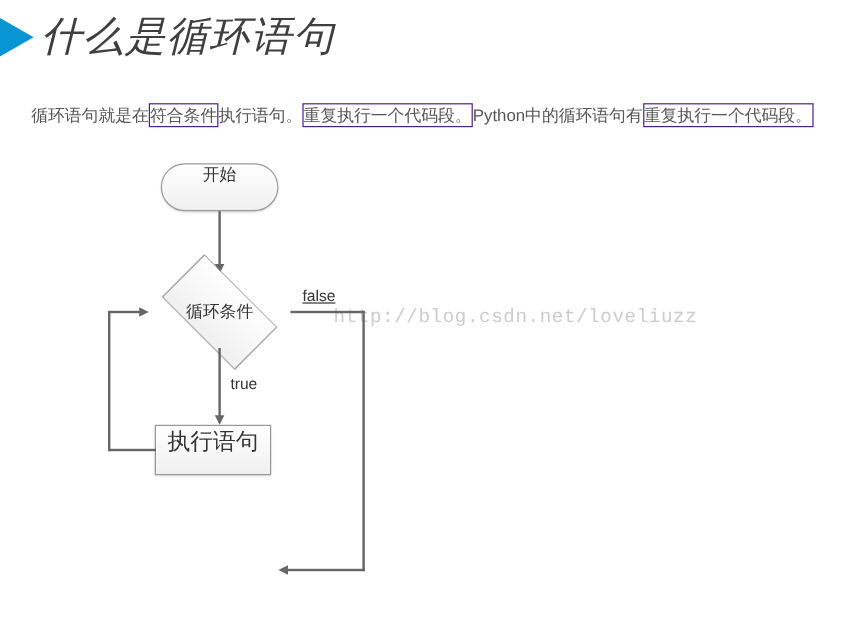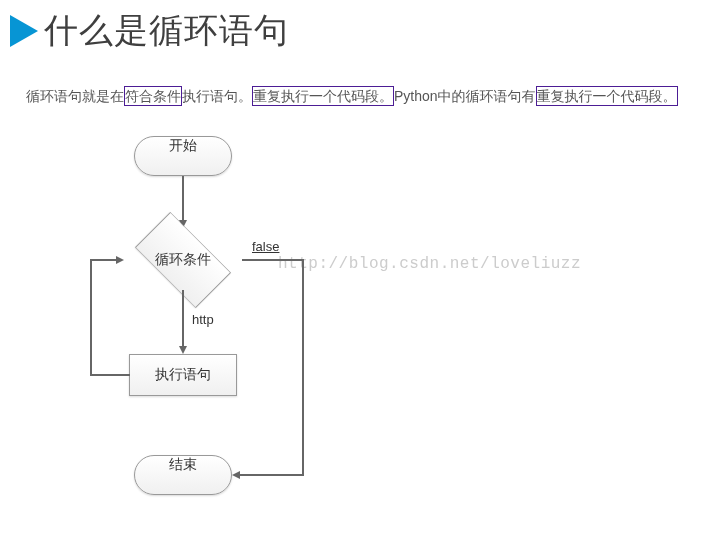--- a/index.html
+++ b/index.html
@@ -8,21 +8,22 @@
     padding: 0;
     font-family: "Microsoft YaHei", "PingFang SC", sans-serif;
     background: #fff;
     width: 703px;
     height: 533px;
     position: relative;
   }
   .header {
     display: flex;
     align-items: center;
-    padding: 8px 0 0 10px;
+    padding: 8px 0 0 0;
+    font-style: italic;
   }
   .tri-icon {
     width: 0; height: 0;
     border-left: 28px solid #0795d4;
     border-top: 16px solid transparent;
     border-bottom: 16px solid transparent;
     margin-right: 6px;
   }
   .title {
     font-size: 34px;
@@ -82,29 +83,28 @@
     transform-origin: center;
   }
   .diamond-label {
     position: absolute;
     left: 0; top: 0; width: 120px; height: 60px;
     display: flex; align-items: center; justify-content: center;
     font-size: 14px; color: #333;
   }
   .rect {
     position: absolute;
-    width: 108px;
+    width: 97px;
     height: 42px;
     border: 1px solid #999;
     background: linear-gradient(#fff,#f0f0f0);
     box-shadow: 0 1px 2px rgba(0,0,0,0.15);
     display: flex;
-    align-items: center;
     justify-content: center;
-    font-size: 14px;
+    font-size: 19px;
     color: #333;
   }
   .edge-label {
     position: absolute;
     font-size: 13px;
     color: #333;
     font-family: sans-serif;
   }
   .watermark {
     position: absolute;
@@ -149,34 +149,31 @@
 
   <div class="diamond-wrap">
     <div class="diamond"></div>
     <div class="diamond-label">
         <span>循环条件</span>
       </div>
   </div>
 
   <div class="line" style="left:162px; top:166px; width:2px; height:58px;"></div>
   <div class="arrowhead ah-down" style="left:159px; top:222px;"></div>
-  <div class="edge-label" style="left:172px; top:188px;">http</div>
+  <div class="edge-label" style="left:172px; top:188px;">true</div>
 
   <div class="rect" style="left:109px; top:230px;">
     <span>执行语句</span>
   </div>
 
   <div class="line" style="left:70px; top:250px; width:40px; height:2px;"></div>
   <div class="line" style="left:70px; top:136px; width:2px; height:116px;"></div>
   <div class="line" style="left:70px; top:135px; width:28px; height:2px;"></div>
   <div class="arrowhead ah-right" style="left:96px; top:132px;"></div>
 
   <div class="line" style="left:222px; top:135px; width:62px; height:2px;"></div>
   <div class="line" style="left:282px; top:135px; width:2px; height:217px;"></div>
   <div class="line" style="left:218px; top:350px; width:66px; height:2px;"></div>
   <div class="arrowhead" style="left:212px; top:347px; border-top:4px solid transparent; border-bottom:4px solid transparent; border-right:8px solid #666;"></div>
   <div class="edge-label" style="left:232px; top:115px;text-decoration:underline;">false</div>
 
-  <div class="term" style="left:114px; top:331px;">
-    <span>结束</span>
-  </div>
 
 </div>
 
 </body></html>

